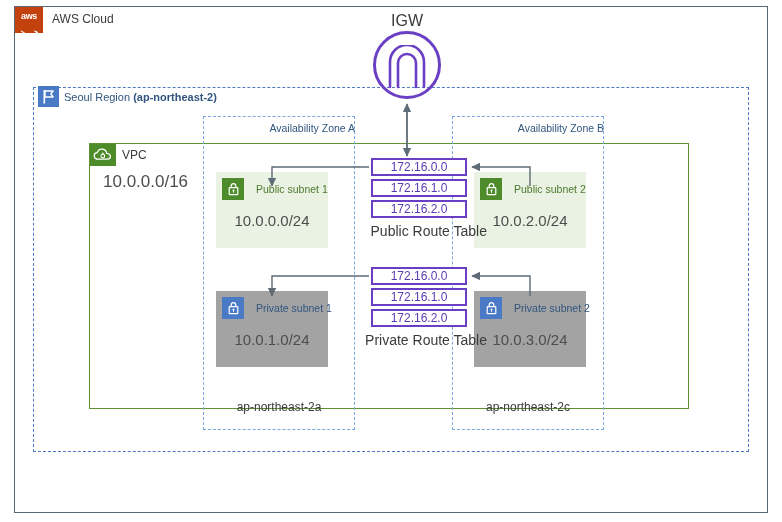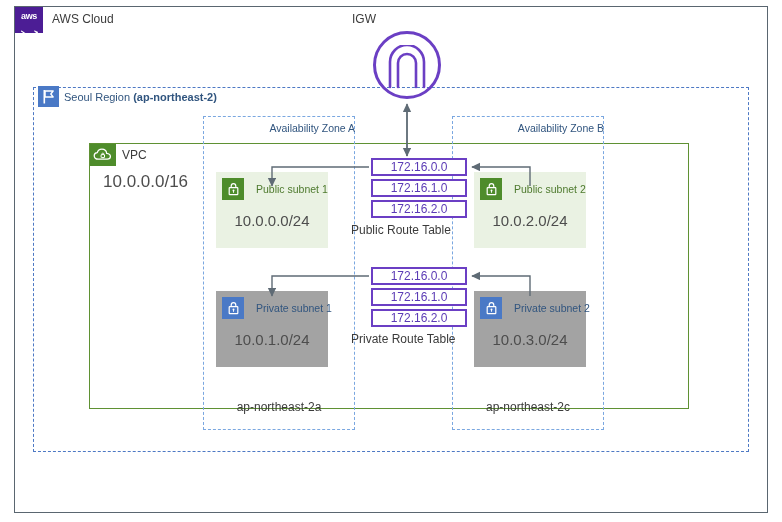--- a/index.html
+++ b/index.html
@@ -6,21 +6,21 @@
   body{font-family:"Liberation Sans", sans-serif;}
   #canvas{position:relative;width:782px;height:522px;background:#ffffff;overflow:hidden;}
 
   
   .aws-cloud-frame{
     position:absolute;left:14px;top:6px;width:754px;height:507px;
     border:1px solid #5a6670;box-sizing:border-box;background:#fff;
   }
   .aws-logo{
     position:absolute;left:15px;top:7px;width:28px;height:26px;
-    background:#4c1d95;box-sizing:border-box;
+    background:#c2410c;box-sizing:border-box;
     display:flex;flex-direction:column;align-items:center;justify-content:center;
   }
   .aws-logo .aws-word{
     color:#ffffff;font-size:9px;font-weight:bold;line-height:9px;letter-spacing:-0.3px;
     font-family:"Liberation Sans", sans-serif;
   }
   .aws-logo .aws-swoosh{
     width:17px;height:6px;margin-top:1px;position:relative;
   }
   .aws-cloud-label{
@@ -105,29 +105,29 @@
   .rt-row{
     position:relative;width:96px;height:18px;margin-bottom:3px;
     border:2.2px solid #6b3fc4;box-sizing:border-box;background:#ffffff;
     display:flex;align-items:center;justify-content:center;
   }
   .rt-row span{
     font-size:12px;color:#5b3bb5;white-space:nowrap;line-height:12px;
     font-family:"Liberation Sans", sans-serif;
   }
   .rt-caption{
-    position:absolute;width:136px;text-align:left;font-size:12px;color:#3b3b3b;white-space:nowrap;
+    position:absolute;width:136px;text-align:right;font-size:14px;color:#3b3b3b;white-space:nowrap;
   }
   .rt-caption-public{left:351px;top:223px;}
   .rt-caption-private{left:351px;top:332px;}
 
   
   .igw-label{
-    position:absolute;left:352px;top:12px;width:110px;text-align:left;
-    font-size:12px;color:#3b3b3b;
+    position:absolute;left:352px;top:12px;width:110px;text-align:center;
+    font-size:16px;color:#3b3b3b;
   }
   .igw-circle{
     position:absolute;left:373px;top:31px;width:68px;height:68px;
     border:3px solid #6b3fc4;border-radius:50%;box-sizing:border-box;background:transparent;
   }
   .igw-circle svg{position:absolute;left:10px;top:11px;}
 
   
   .conn{position:absolute;pointer-events:none;}
   .conn svg{display:block;overflow:visible;}

